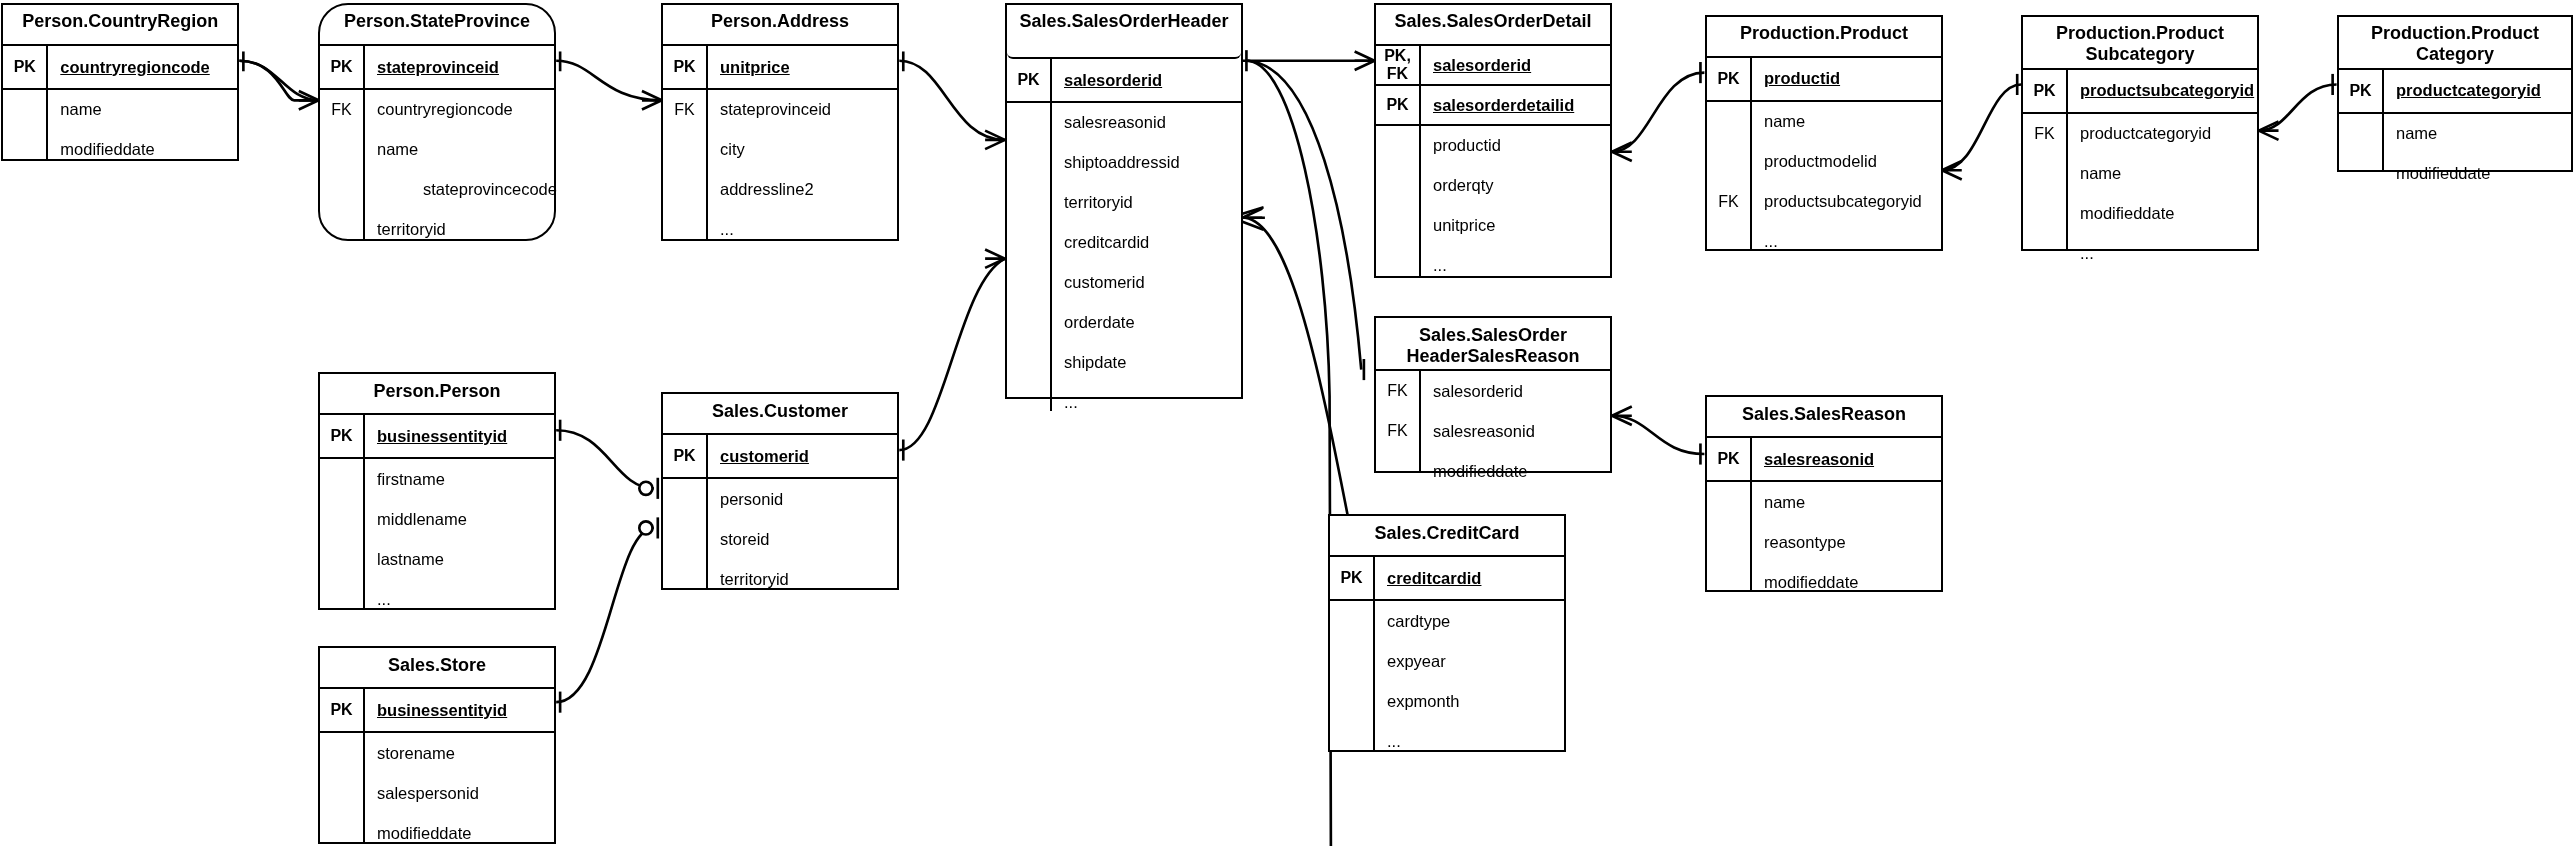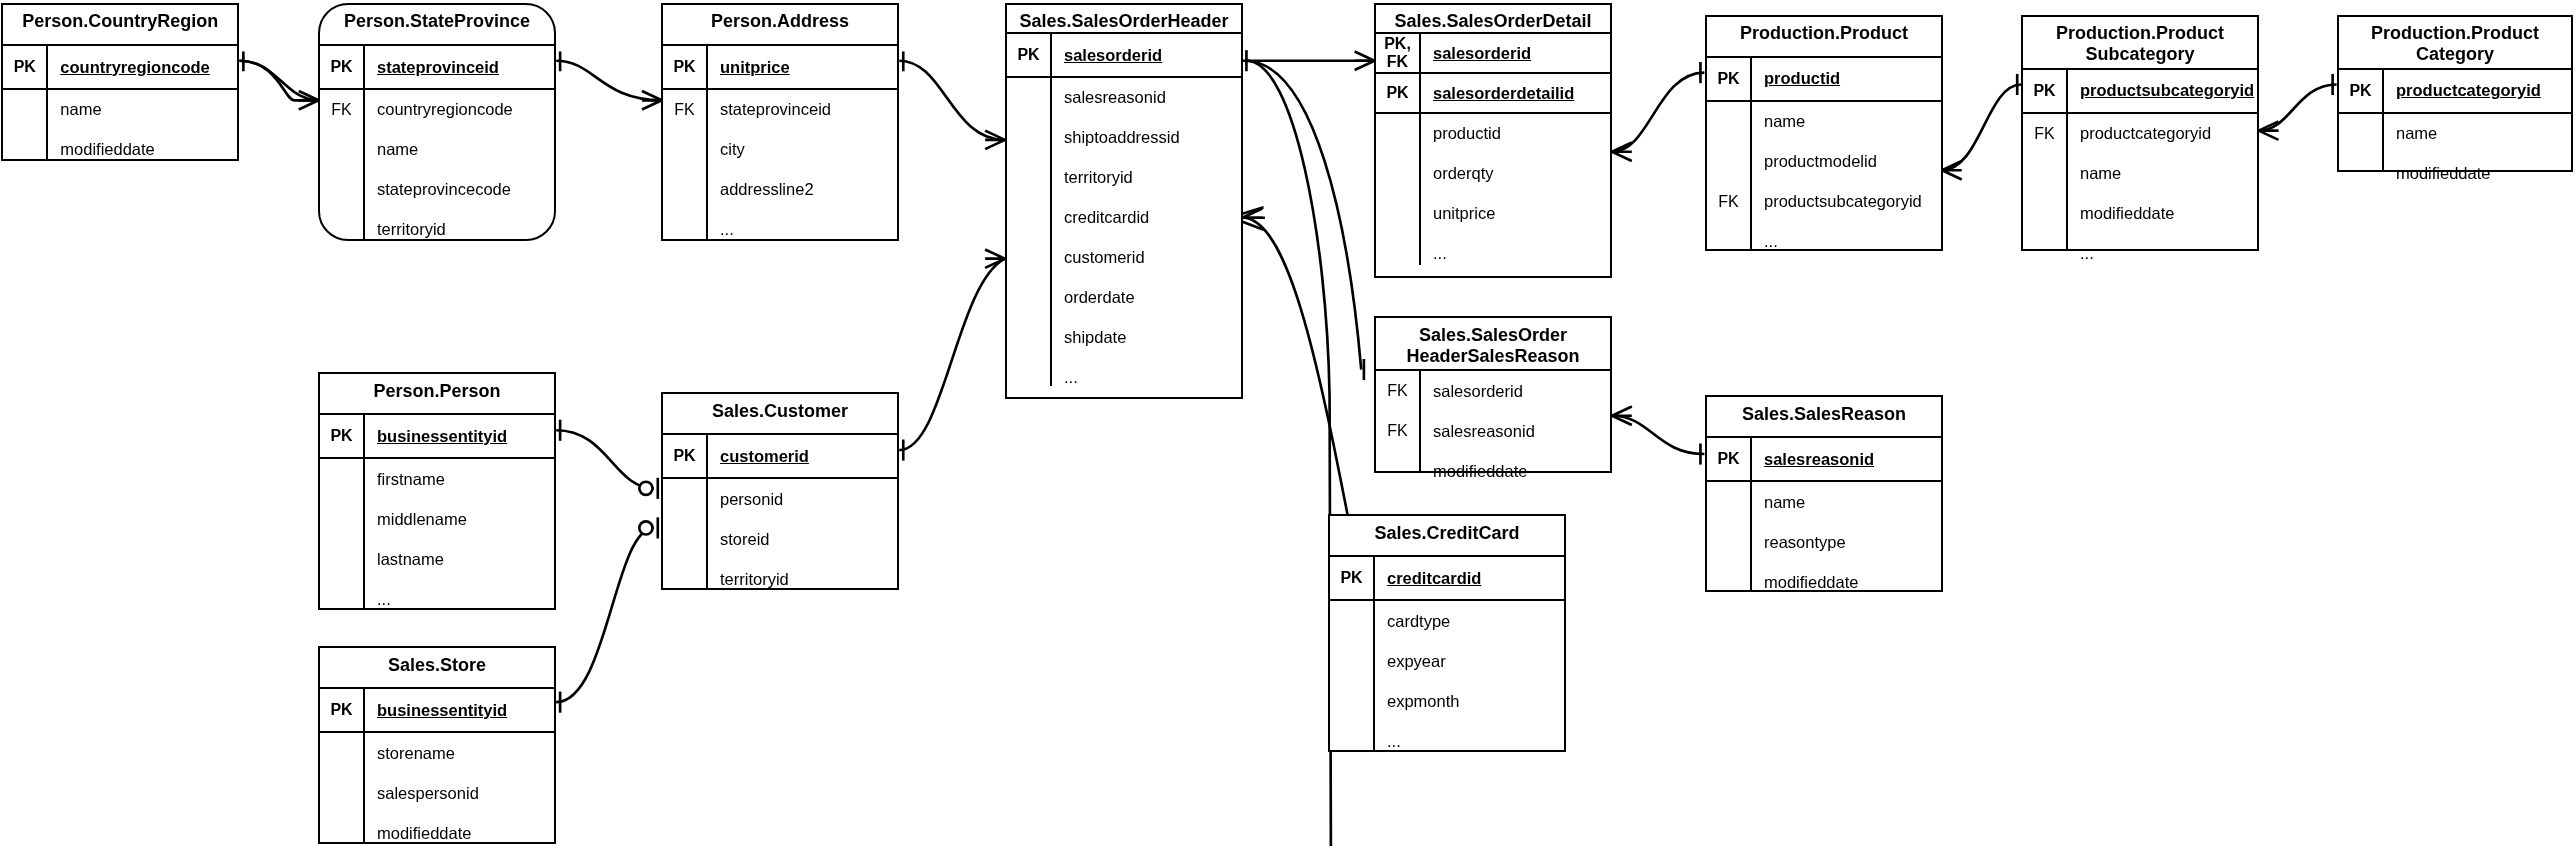--- a/index.html
+++ b/index.html
@@ -209,21 +209,21 @@
       <div class="fields-wrap" style="height: 149px;">
         <div class="fields-keycol">
           <div class="fkey" style="height: 40px; min-height: 40px;">FK</div>
           <div class="fkey" style="height: 40px; min-height: 40px;"></div>
           <div class="fkey" style="height: 40px; min-height: 40px;"></div>
           <div class="fkey" style="height: 40px; min-height: 40px;"></div>
         </div>
         <div class="fields-namecol">
           <div class="fname" style="height: 40px; min-height: 40px;">countryregioncode</div>
           <div class="fname" style="height: 40px; min-height: 40px;">name</div>
-          <div class="fname" style="height: 40px; min-height: 40px;">stateprovincecode</div>
+          <div class="fname" style="height: 40px; min-height: 40px; margin-left: 46px;">stateprovincecode</div>
           <div class="fname" style="height: 40px; min-height: 40px;">territoryid</div>
         </div>
       </div>
     </div>
     <div class="entity" style="left: 661px; top: 2.6px; width: 238px; height: 238px;">
       <div class="entity-title" style="height: 41px;">Person.Address</div>
       <div class="attr-row keyrow" style="height: 44px;">
         <div class="key-cell pk">PK</div>
         <div class="name-cell pkname">unitprice</div>
       </div>
@@ -236,21 +236,21 @@
         </div>
         <div class="fields-namecol">
           <div class="fname" style="height: 40px; min-height: 40px;">stateprovinceid</div>
           <div class="fname" style="height: 40px; min-height: 40px;">city</div>
           <div class="fname" style="height: 40px; min-height: 40px;">addressline2</div>
           <div class="fname" style="height: 40px; min-height: 40px;">...</div>
         </div>
       </div>
     </div>
     <div class="entity" style="left: 1005px; top: 2.6px; width: 238px; height: 396px;">
-      <div class="entity-title" style="height: 29px;">Sales.SalesOrderHeader</div>
+      <div class="entity-title" style="height: 54px; border-radius: 6px;">Sales.SalesOrderHeader</div>
       <div class="attr-row keyrow" style="height: 44px;">
         <div class="key-cell pk">PK</div>
         <div class="name-cell pkname">salesorderid</div>
       </div>
       <div class="fields-wrap" style="height: 308px;">
         <div class="fields-keycol">
           <div class="fkey" style="height: 40px; min-height: 40px;"></div>
           <div class="fkey" style="height: 40px; min-height: 40px;"></div>
           <div class="fkey" style="height: 40px; min-height: 40px;"></div>
           <div class="fkey" style="height: 40px; min-height: 40px;"></div>
@@ -265,21 +265,21 @@
           <div class="fname" style="height: 40px; min-height: 40px;">territoryid</div>
           <div class="fname" style="height: 40px; min-height: 40px;">creditcardid</div>
           <div class="fname" style="height: 40px; min-height: 40px;">customerid</div>
           <div class="fname" style="height: 40px; min-height: 40px;">orderdate</div>
           <div class="fname" style="height: 40px; min-height: 40px;">shipdate</div>
           <div class="fname" style="height: 40px; min-height: 40px;">...</div>
         </div>
       </div>
     </div>
     <div class="entity" style="left: 1374px; top: 2.6px; width: 238px; height: 275px;">
-      <div class="entity-title" style="height: 29px;">Sales.SalesOrderDetail</div>
+      <div class="entity-title" style="height: 41px;">Sales.SalesOrderDetail</div>
       <div class="attr-row keyrow" style="height: 40px;">
         <div class="key-cell pk">PK,
 FK</div>
         <div class="name-cell pkname">salesorderid</div>
       </div>
       <div class="attr-row keyrow" style="height: 40px;">
         <div class="key-cell pk">PK</div>
         <div class="name-cell pkname">salesorderdetailid</div>
       </div>
       <div class="fields-wrap" style="height: 151px;">

